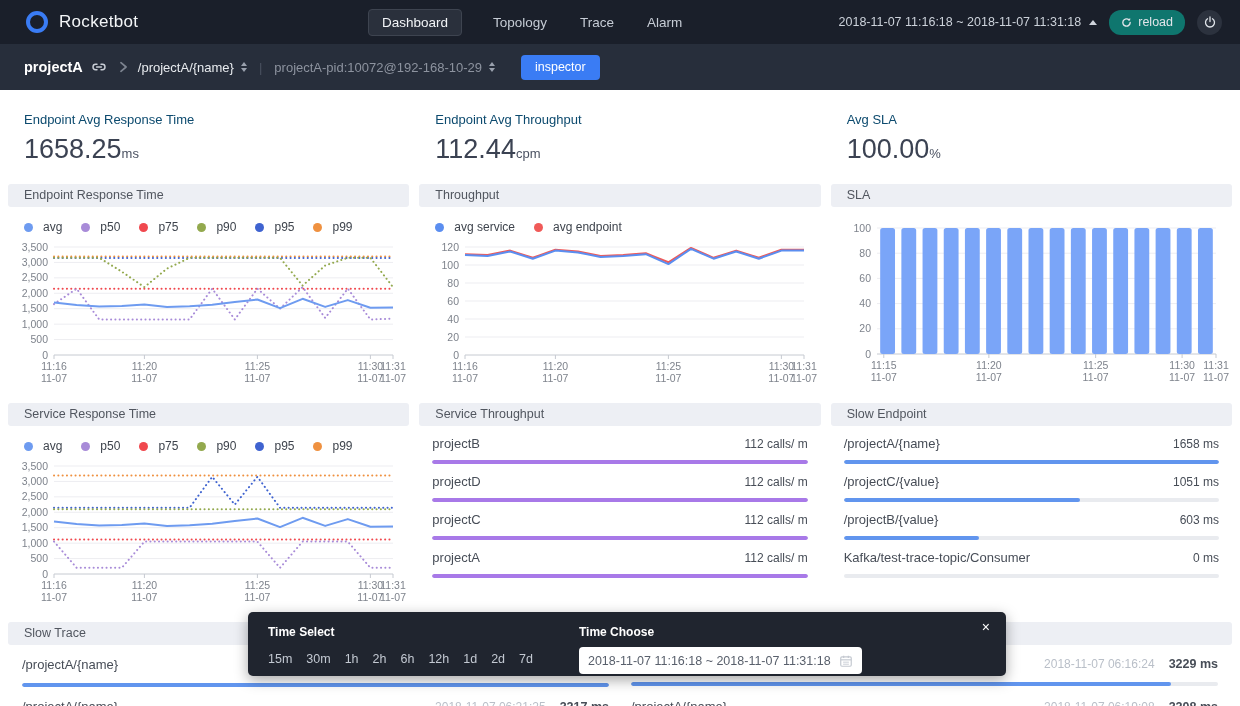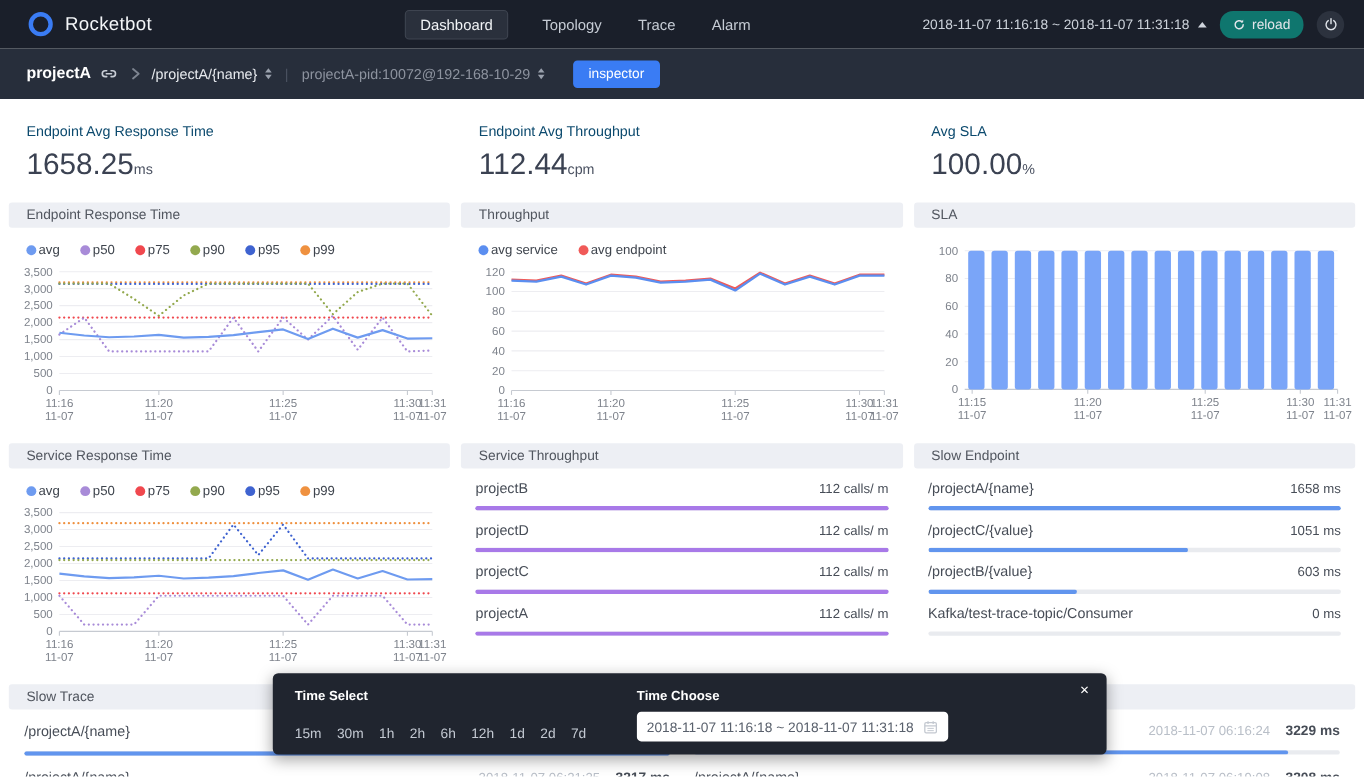--- a/index.html
+++ b/index.html
@@ -47,21 +47,21 @@
   .stat { padding-left:16px; }
   .stat-label { font-size:13px; color:#0c4a6e; }
   .stat-value-row { margin-top:7px; display:flex; align-items:baseline; }
   .stat-value { font-size:27px; color:#3b4252; }
   .stat-unit { font-size:13px; color:#4a5161; }
 
   .grid3 { display:grid; grid-template-columns:repeat(3,1fr); column-gap:10px; row-gap:14px; margin-top:19px; }
   .panel-header { background:#edeff4; border-radius:3px; height:23px; line-height:23px;
     padding:0 16px; font-size:12.5px; color:#51565f; }
   .legend { display:flex; gap:19px; padding:13px 16px 5px 16px; }
-  .legend-item { display:flex; align-items:center; gap:2px; }
+  .legend-item { display:flex; align-items:center; gap:10px; }
   .legend-dot { width:9px; height:9px; border-radius:50%; }
   .legend-label { font-size:12px; color:#3e444d; }
   svg.chart { display:block; }
   .bar-chart-svg { margin-top:13px; }
 
   
   .list-rows { padding:0 13px; }
   .list-row { margin-top:10px; }
   .list-row-top { display:flex; justify-content:space-between; align-items:baseline; }
   .list-name { font-size:13px; color:#474d57; }
@@ -74,26 +74,26 @@
   .trace-rows { display:grid; grid-template-columns:1fr 1fr; column-gap:22px; padding:0 14px; }
   .trace-row { margin-top:12px; }
   .trace-row-top { display:flex; justify-content:space-between; align-items:baseline; }
   .trace-name { font-size:13px; color:#474d57; }
   .trace-right { display:flex; align-items:baseline; gap:14px; }
   .trace-time { font-size:12px; color:#b9bfc8; }
   .trace-val { font-size:12.5px; font-weight:bold; color:#474d57; }
   .trace-track { margin-top:11px; height:4px; border-radius:2px; background:#e9ebef; overflow:hidden; }
 
   
-  .time-popup { position:absolute; left:248px; top:612px; width:758px; height:74px;
+  .time-popup { position:absolute; left:248px; top:612px; width:758px; height:64px;
     background:#20252f; border-radius:5px; box-shadow:0 4px 14px rgba(0,0,0,.35);
     z-index:50; padding:13px 20px; display:flex; }
   .popup-group-label { font-size:12px; font-weight:bold; color:#fff; }
   .popup-options { display:flex; gap:14px; margin-top:13px; }
-  .popup-option { font-size:12.5px; color:#c3c9d2; cursor:pointer;margin-top:8px; }
+  .popup-option { font-size:12.5px; color:#c3c9d2; cursor:pointer; }
   .popup-choose { margin-left:46px; }
   .popup-input { margin-top:8px; width:283px; height:27px; background:#fff; border-radius:4px;
     display:flex; align-items:center; justify-content:space-between; padding:0 9px; cursor:pointer; }
   .popup-input-text { font-size:12.5px; color:#59606c; }
   .popup-close { position:absolute; right:16px; top:8px; color:#fff; font-size:14px; cursor:pointer; line-height:1; }
 </style>
 </head>
 <body>
 
 <header class="navbar">

